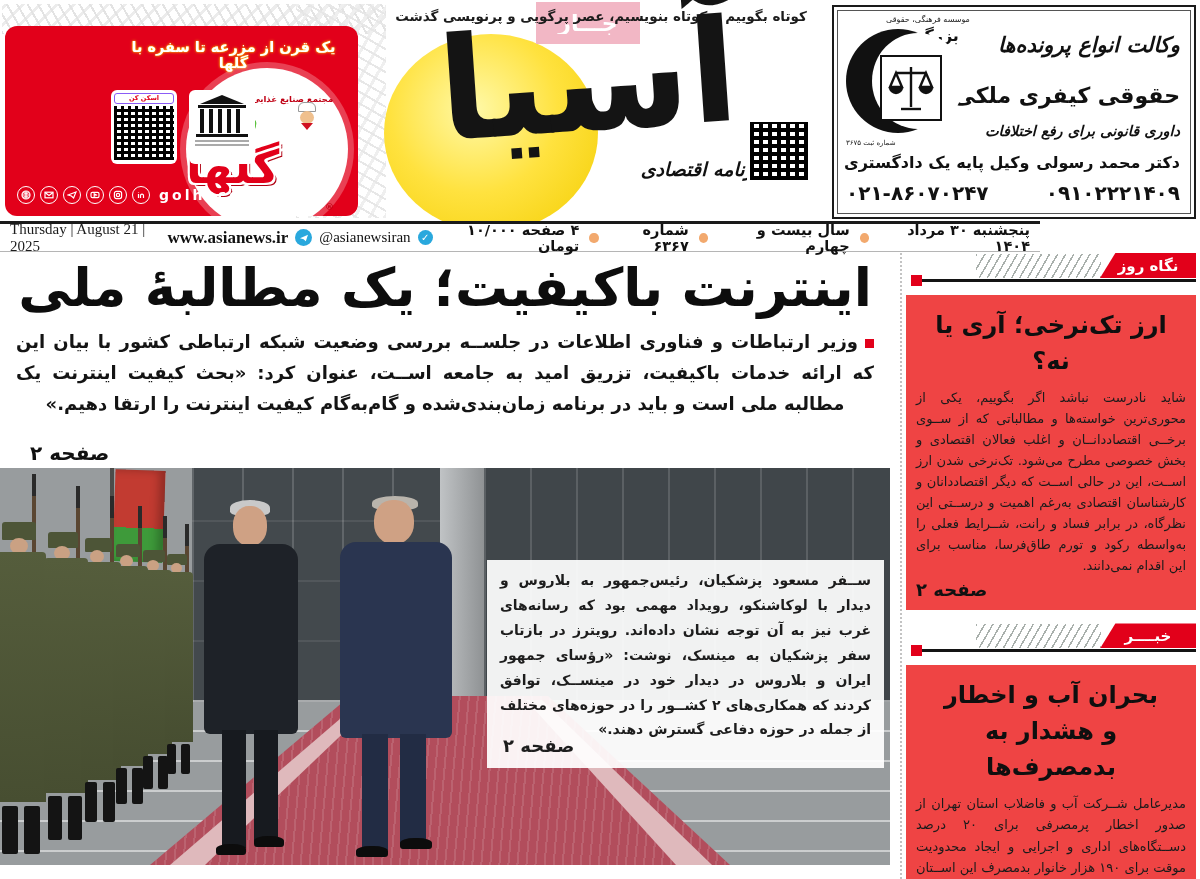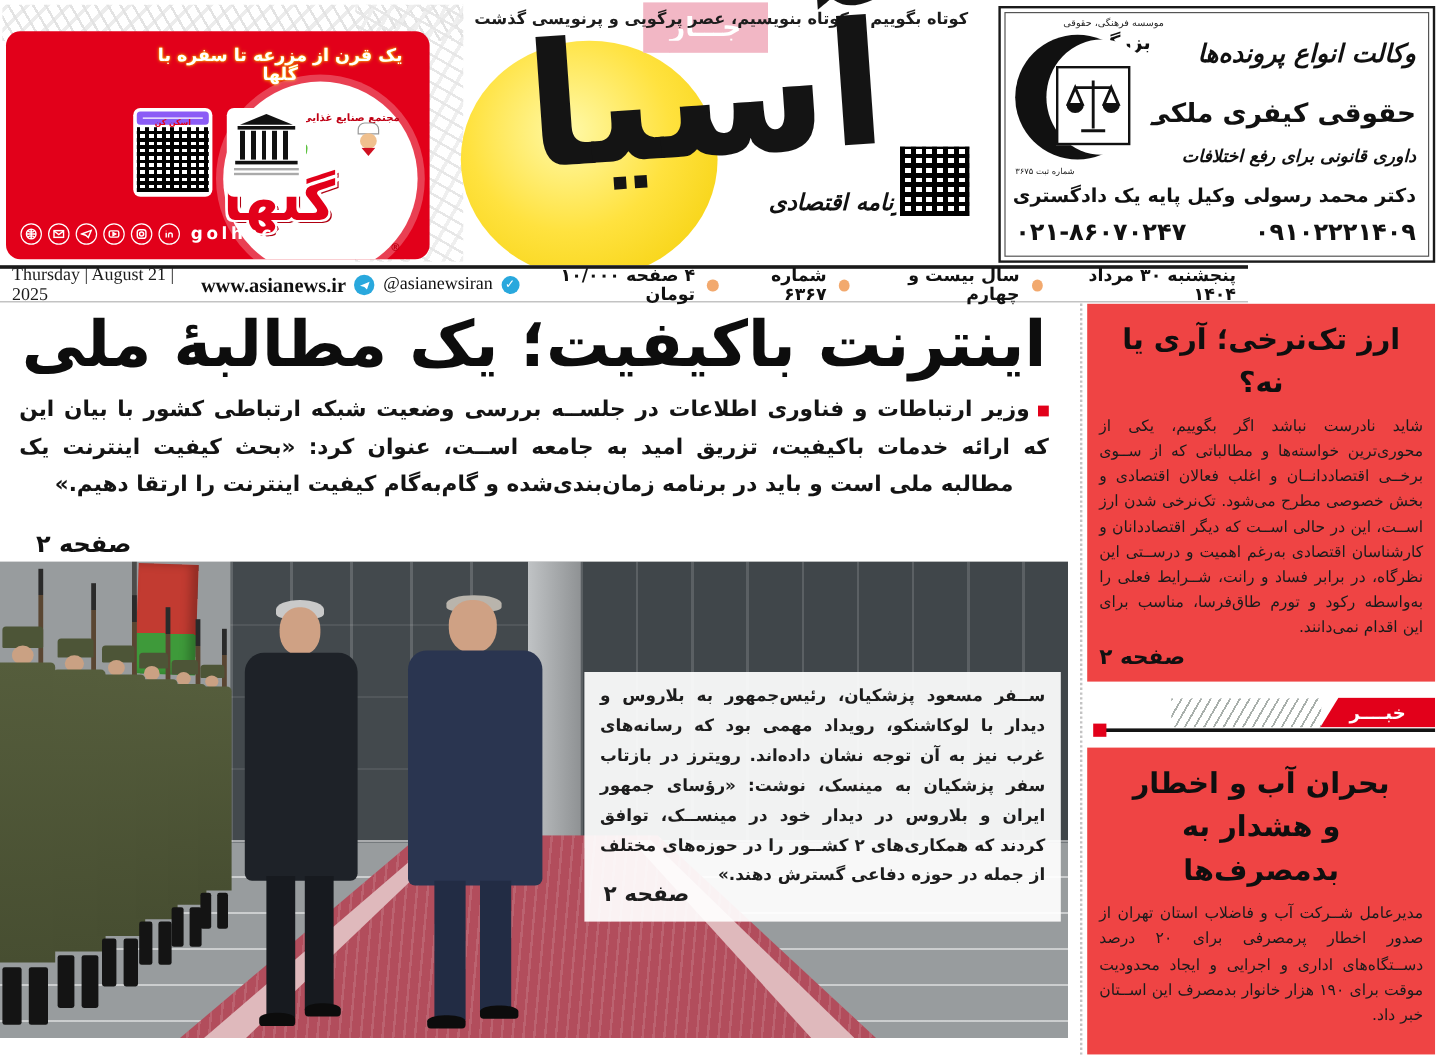--- a/index.html
+++ b/index.html
@@ -35,21 +35,21 @@
   .leaf.l1 { left:24px; top:58px; transform:rotate(-28deg); }
   .leaf.l2 { left:44px; top:50px; transform:rotate(8deg); background:#5cc23e; }
   .golha-brand { position:absolute; left:0; right:0; top:74px; text-align:left;
     font-size:46px; font-weight:bold; color:#e2001a; direction:rtl; line-height:1.1;
     text-shadow:-2px 2px 0 #fff, 2px -2px 0 #fff, 2px 2px 0 #fff, -2px -2px 0 #fff, 3px 3px 0 #b00012; }
   .golha-reg { position:absolute; right:14px; bottom:18px; font-size:9px; color:#c00014; font-weight:bold; }
   .golha-year { position:absolute; left:8px; top:80px; font-size:9px; color:#c00014; font-weight:bold;
     transform:rotate(-90deg); }
   .qr-box { position:absolute; left:106px; top:64px; width:66px; height:74px; background:#fff;
     border-radius:6px; padding:3px; }
-  .qr-label { height:11px; border:5px solid #8b5cf6; border-radius:3px; color:#e2001a;
+  .qr-label { height:11px; border:1px solid #8b5cf6; border-radius:3px; color:#e2001a;
     font-size:6.5px; font-weight:bold; text-align:center; line-height:9px; direction:rtl; margin-bottom:2px; }
   .qr-pattern { height:54px; background:
       repeating-linear-gradient(0deg,#000 0 3px, transparent 3px 6px),
       repeating-linear-gradient(90deg,#000 0 3px, #fff 3px 7px); }
   .unesco-box { position:absolute; left:184px; top:64px; width:66px; height:74px; background:#fff;
     border-radius:6px; padding:5px 6px; }
   .unesco-pediment { width:44px; height:0; margin:0 auto; border-left:22px solid transparent;
     border-right:22px solid transparent; border-bottom:9px solid #111; }
   .unesco-bar { width:48px; height:3px; background:#111; margin:1px auto; }
   .unesco-cols { width:44px; height:24px; margin:1px auto;
@@ -430,20 +430,26 @@
   <div class="photo-caption">
     <div class="caption-body">
       <span>ســفر مسعود پزشکیان، رئیس‌جمهور به بلاروس و دیدار با لوکاشنکو، رویداد مهمی بود که رسانه‌های غرب نیز به آن توجه نشان داده‌اند. رویترز در بازتاب سفر پزشکیان به مینسک، نوشت: «رؤسای جمهور ایران و بلاروس در دیدار خود در مینســک، توافق کردند که همکاری‌های ۲ کشــور را در حوزه‌های مختلف از جمله در حوزه دفاعی گسترش دهند.»</span>
       <span class="caption-pageref">صفحه ۲</span>
     </div>
   </div>
 </div>
 
 <div class="sidebar">
 
+  <div class="sb-tabrow">
+    <div class="sb-hatch"></div>
+    <div class="sb-tab">نگاه روز</div>
+    <div class="sb-line"></div>
+    <div class="sb-sq"></div>
+  </div>
   <div class="sb-box">
     <div class="sb-headline">ارز تک‌نرخی؛ آری یا نه؟</div>
     <div class="sb-body">شاید نادرست نباشد اگر بگوییم، یکی از محوری‌ترین خواسته‌ها و مطالباتی که از ســوی برخــی اقتصاددانــان و اغلب فعالان اقتصادی و بخش خصوصی مطرح می‌شود. تک‌نرخی شدن ارز اســت، این در حالی اســت که دیگر اقتصاددانان و کارشناسان اقتصادی به‌رغم اهمیت و درســتی این نظرگاه، در برابر فساد و رانت، شــرایط فعلی را به‌واسطه رکود و تورم طاق‌فرسا، مناسب برای این اقدام نمی‌دانند.</div>
     <div class="sb-pageref">صفحه ۲</div>
   </div>
 
   <div class="sb-tabrow">
     <div class="sb-hatch"></div>
     <div class="sb-tab">خبــــر</div>
     <div class="sb-line"></div>

